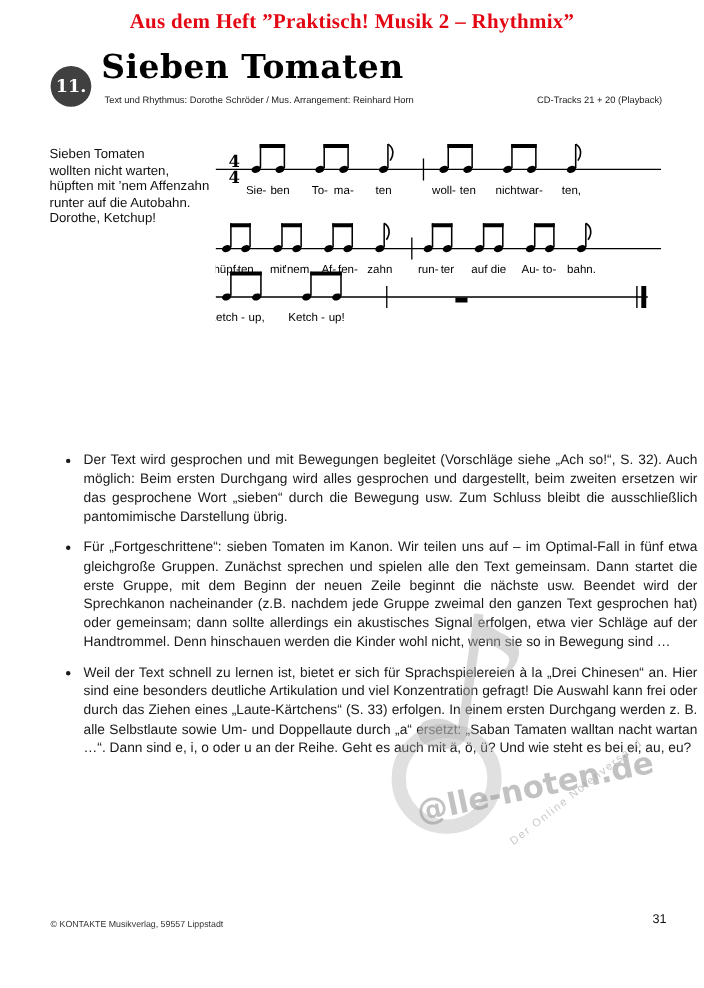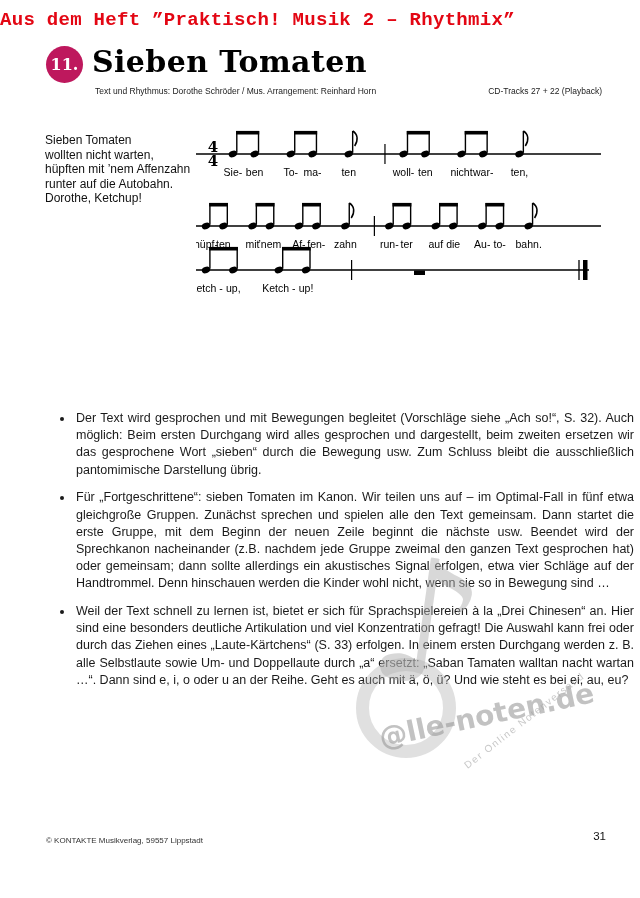--- a/index.html
+++ b/index.html
@@ -1,27 +1,27 @@
 <!DOCTYPE html>
 <html><head>
 <meta charset="utf-8">
 <style>
   html,body{margin:0;padding:0;background:#ffffff;}
   .page{
     position:relative;width:640px;height:898px;background:#fff;overflow:hidden;
     font-family:"Liberation Sans",sans-serif;color:#1a1a1a;
   }
   .header{
-    position:absolute;top:9px;left:0;width:100%;
-    font-family:Liberation Mono, monospace;font-weight:bold;font-size:19px;
+    position:absolute;top:9px;left:0;width:100%;text-align:center;
+    font-family:Liberation Serif, serif;font-weight:bold;font-size:19px;
     color:#e30613;letter-spacing:.3px;
   }
   .badge{
-    position:absolute;left:46px;top:46px;width:37px;height:37px;border-radius:50%;
-    background:#be185d;color:#fff;display:flex;align-items:center;justify-content:center;
+    position:absolute;left:46px;top:60px;width:37px;height:37px;border-radius:50%;
+    background:#404040;color:#fff;display:flex;align-items:center;justify-content:center;
     font-family:"DejaVu Serif",serif;font-weight:bold;font-size:16px;
   }
   .title{
     position:absolute;left:92px;top:44px;margin:0;
     font-family:"DejaVu Serif",serif;font-weight:bold;font-size:30px;color:#000;
     letter-spacing:.4px;
   }
   .credits{position:absolute;left:95px;top:86px;font-size:8.5px;color:#222;}
   .cd-tracks{position:absolute;right:38px;top:86px;font-size:8.5px;color:#222;}
   .lyrics-block{position:absolute;left:45px;top:133px;width:150px;font-size:12px;line-height:14.6px;color:#111;}
@@ -60,21 +60,21 @@
 <body>
 
 <div class="page">
 
   <div class="header">Aus dem Heft ”Praktisch! Musik 2 – Rhythmix”</div>
 
   <div class="badge">11.</div>
   <h1 class="title">Sieben Tomaten</h1>
 
   <div class="credits">Text und Rhythmus: Dorothe Schröder / Mus. Arrangement: Reinhard Horn</div>
-  <div class="cd-tracks">CD-Tracks 27 + 22 (Playback)</div>
+  <div class="cd-tracks">CD-Tracks 21 + 20 (Playback)</div>
 
   <div class="lyrics-block">
     <div>Sieben Tomaten</div>
     <div>wollten nicht warten,</div>
     <div>hüpften mit ’nem Affenzahn</div>
     <div>runter auf die Autobahn.</div>
     <div>Dorothe, Ketchup!</div>
   </div>
 
   <div class="notation">

